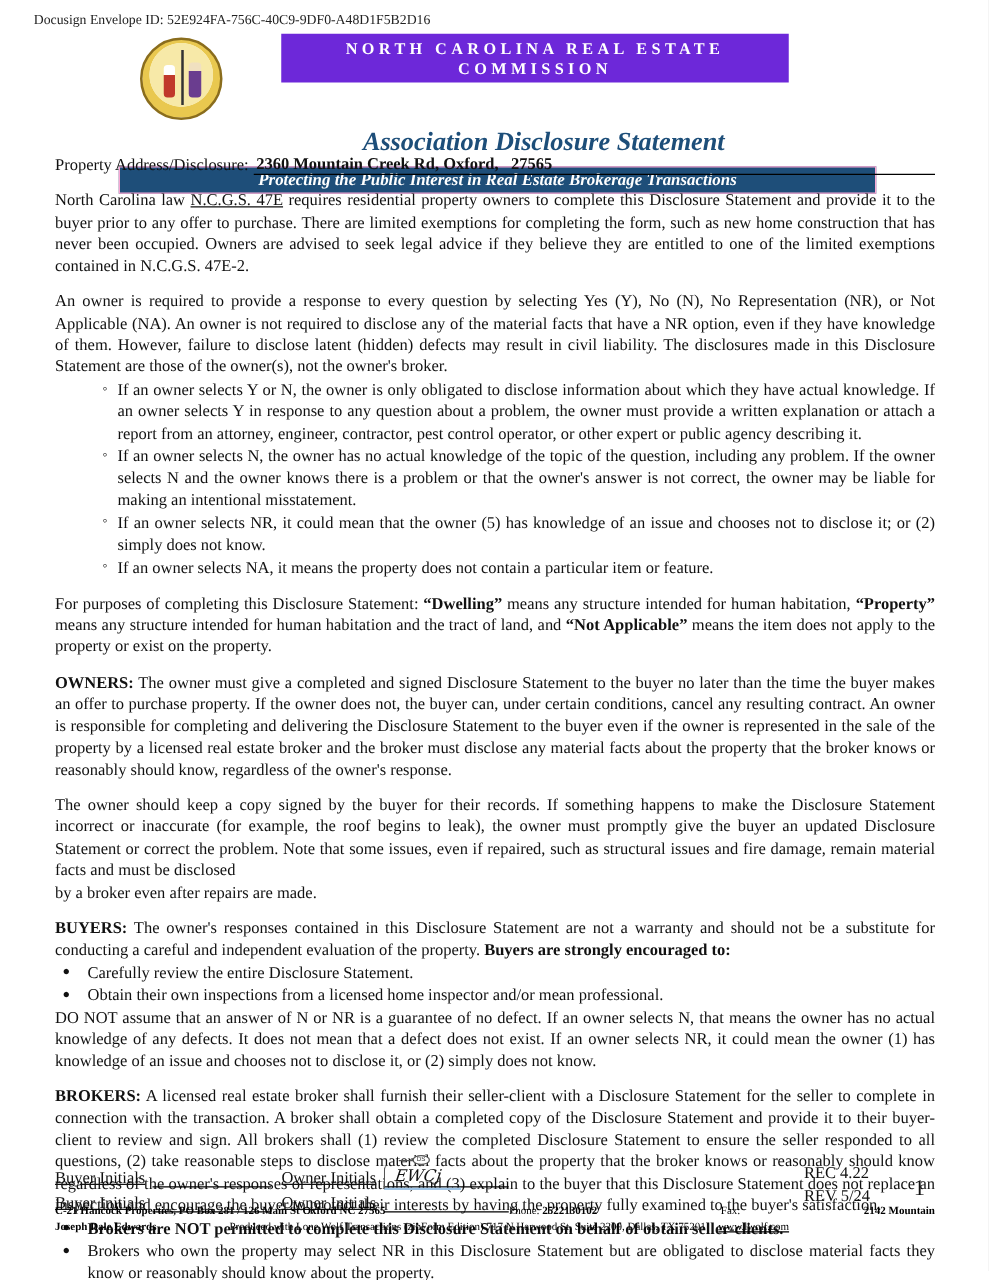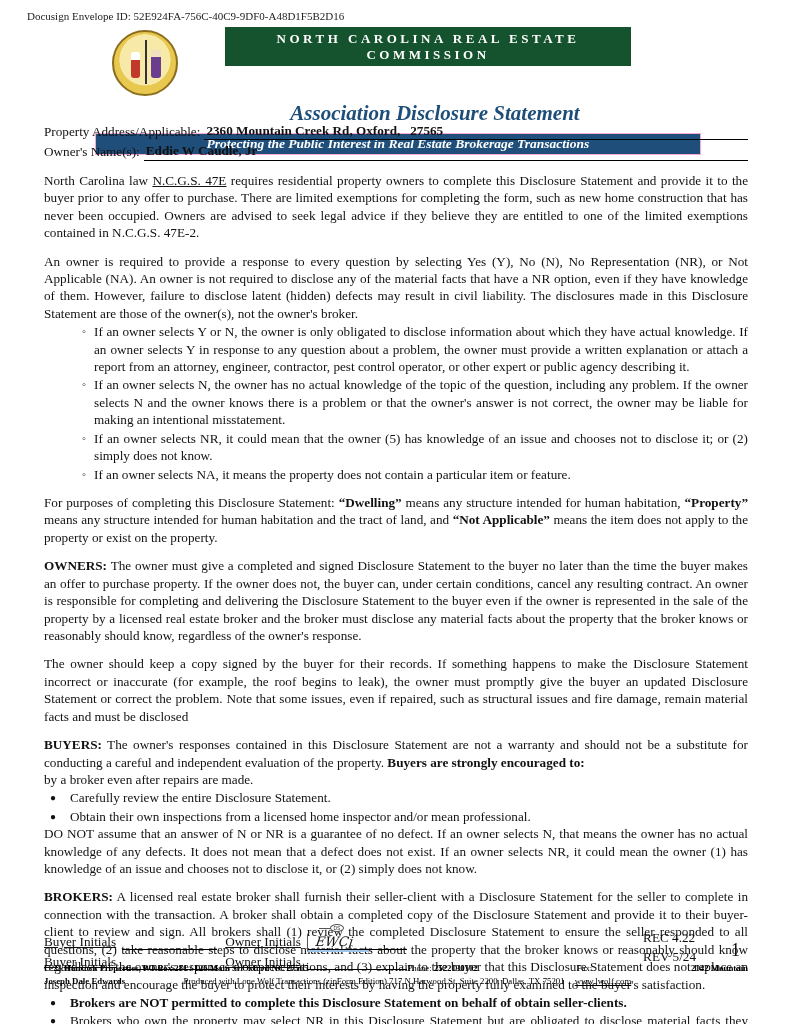--- a/index.html
+++ b/index.html
@@ -23,21 +23,21 @@
   .seal::before { 
     content:""; position:absolute; left:17px; top:20px; width:9px; height:26px;
     background:linear-gradient(#fff 0 30%, #c0392b 30% 100%); border-radius:3px;
   }
   .seal::after { 
     content:""; position:absolute; right:15px; top:18px; width:10px; height:28px;
     background:linear-gradient(#f0e0c0 0 25%, #6a3d8f 25% 100%); border-radius:3px;
   }
   .seal .pole { position:absolute; left:31px; top:8px; width:2px; height:44px; background:#333; }
   .commission-banner {
-    margin-left:130px; width:406px; background:#14532d; color:#fff; text-align:center;
+    margin-left:130px; width:406px; background:#6d28d9; color:#fff; text-align:center;
     font-weight:bold; font-size:13px; letter-spacing:3.5px; padding:4px 0 3px;
   }
   .doc-title {
     margin-left:110px; width:460px; text-align:center; color:#1d4e79;
     font-size:21px; font-weight:bold; font-style:italic; line-height:1.45; margin-top:2px;
   }
   .tagline-bar {
     margin-top:4px; width:606px; background:#1e4e79; border:1px solid #f9a8d4;
     color:#fff; text-align:center; font-weight:bold; font-style:italic; font-size:13.5px;
     padding:2px 0;
@@ -107,29 +107,24 @@
     <div class="doc-title">
       <br>
       <span>Association Disclosure Statement</span>
     </div>
     <div class="tagline-bar">Protecting the Public Interest in Real Estate Brokerage Transactions</div>
   </div>
 
   <div class="content">
 
     <div class="field-line">
-      <span class="lbl">Property Address/Applicable:</span>
+      <span class="lbl">Property Address/Disclosure:</span>
       <span class="val">2360 Mountain Creek Rd, Oxford,   27565</span>
       <span class="fill"></span>
     </div>
-    <div class="field-line">
-      <span class="lbl">Owner's Name(s):</span>
-      <span class="val">Eddie W Caudle, Jr</span>
-      <span class="fill"></span>
-    </div>
 
     <p class="para"><span>North Carolina law </span><span class="statute">N.C.G.S. 47E</span><span> requires residential property owners to complete this Disclosure Statement and provide it to the buyer prior to any offer to purchase. There are limited exemptions for completing the form, such as new home construction that has never been occupied. Owners are advised to seek legal advice if they believe they are entitled to one of the limited exemptions contained in N.C.G.S. 47E-2.</span></p>
 
     <p class="para">An owner is required to provide a response to every question by selecting Yes (Y), No (N), No Representation (NR), or Not Applicable (NA). An owner is not required to disclose any of the material facts that have a NR option, even if they have knowledge of them. However, failure to disclose latent (hidden) defects may result in civil liability. The disclosures made in this Disclosure Statement are those of the owner(s), not the owner's broker.</p>
 
     <ul class="opts">
       <li>
           <span class="mk">◦</span>
           <span>If an owner selects Y or N, the owner is only obligated to disclose information about which they have actual knowledge. If an owner selects Y in response to any question about a problem, the owner must provide a written explanation or attach a report from an attorney, engineer, contractor, pest control operator, or other expert or public agency describing it.</span>
         </li>
@@ -145,23 +140,23 @@
           <span class="mk">◦</span>
           <span>If an owner selects NA, it means the property does not contain a particular item or feature.</span>
         </li>
     </ul>
 
     <p class="para"><span>For purposes of completing this Disclosure Statement: </span><span class="bold">“Dwelling”</span><span> means any structure intended for human habitation, </span><span class="bold">“Property”</span><span> means any structure intended for human habitation and the tract of land, and </span><span class="bold">“Not Applicable”</span><span> means the item does not apply to the property or exist on the property.</span></p>
 
     <p class="para"><span class="bold">OWNERS:</span><span> The owner must give a completed and signed Disclosure Statement to the buyer no later than the time the buyer makes an offer to purchase property. If the owner does not, the buyer can, under certain conditions, cancel any resulting contract. An owner is responsible for completing and delivering the Disclosure Statement to the buyer even if the owner is represented in the sale of the property by a licensed real estate broker and the broker must disclose any material facts about the property that the broker knows or reasonably should know, regardless of the owner's response.</span></p>
 
     <p class="para">The owner should keep a copy signed by the buyer for their records. If something happens to make the Disclosure Statement incorrect or inaccurate (for example, the roof begins to leak), the owner must promptly give the buyer an updated Disclosure Statement or correct the problem. Note that some issues, even if repaired, such as structural issues and fire damage, remain material facts and must be disclosed</p>
+    <p class="para tight">by a broker even after repairs are made.</p>
+
     <p class="para"><span class="bold">BUYERS:</span><span> The owner's responses contained in this Disclosure Statement are not a warranty and should not be a substitute for conducting a careful and independent evaluation of the property. </span><span class="bold">Buyers are strongly encouraged to:</span></p>
-
-    <p class="para tight">by a broker even after repairs are made.</p>
 
     <ul class="solid">
       <li>
           <span class="mk">●</span>
           <span>Carefully review the entire Disclosure Statement.</span>
         </li>
       <li>
           <span class="mk">●</span>
           <span>Obtain their own inspections from a licensed home inspector and/or mean professional.</span>
         </li>

